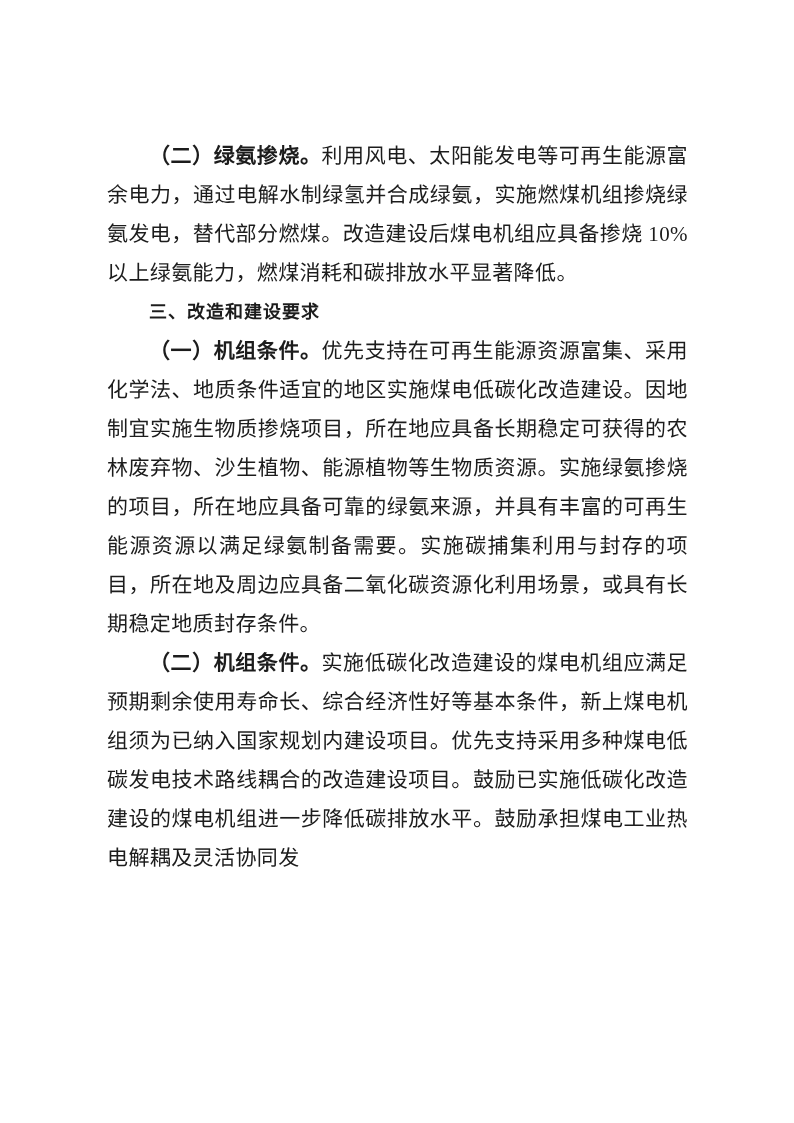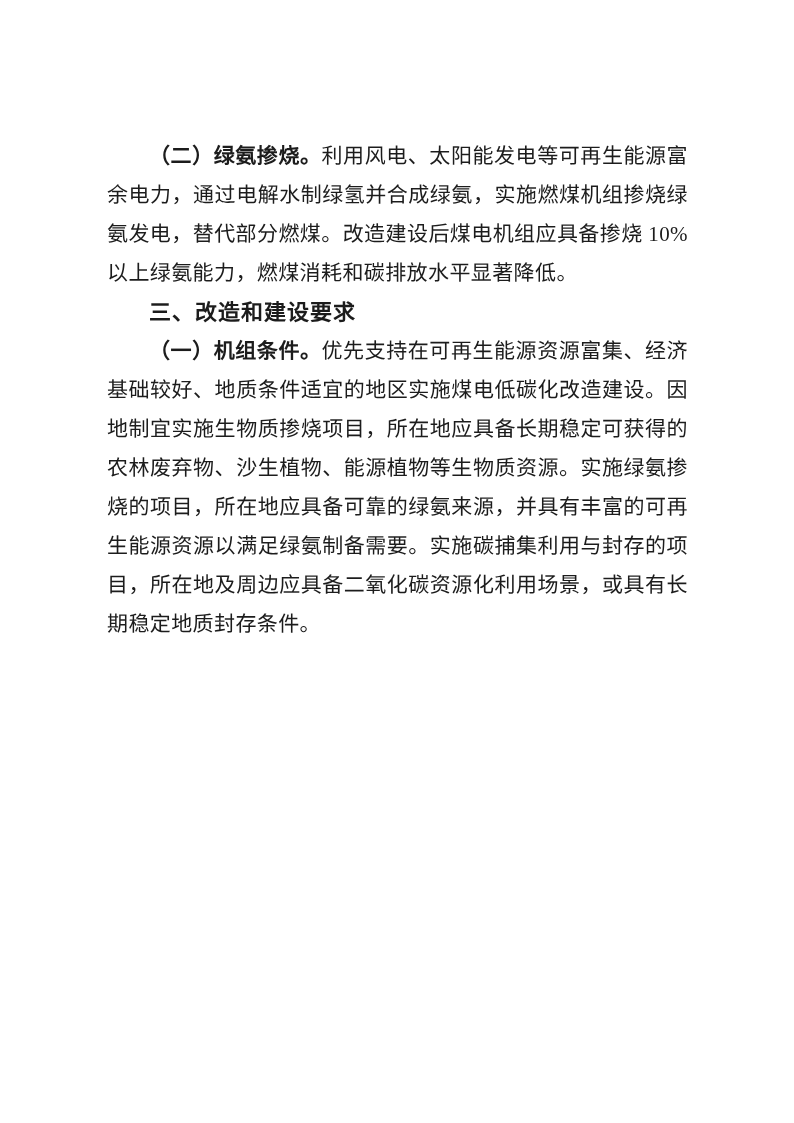--- a/index.html
+++ b/index.html
@@ -28,32 +28,33 @@
     letter-spacing: 0.4px;
     word-break: break-all;
   }
   .para .lead {
     font-weight: 700;
   }
   .heading {
     margin: 0;
     font-family: "Liberation Sans", "DejaVu Sans", sans-serif;
     font-weight: 700;
-    font-size: 22px;
+    font-size: 18px;
     line-height: 39px;
     text-indent: 42px;
     letter-spacing: 1px;
   }
 </style>
 </head>
 <body>
 
 <div class="page">
 
   <p class="para"><span class="lead">（二）绿氨掺烧。</span><span>利用风电、太阳能发电等可再生能源富余电力，通过电解水制绿氢并合成绿氨，实施燃煤机组掺烧绿氨发电，替代部分燃煤。改造建设后煤电机组应具备掺烧 10%以上绿氨能力，燃煤消耗和碳排放水平显著降低。</span></p>
 
 
   <h2 class="heading">三、改造和建设要求</h2>
 
-  <p class="para"><span class="lead">（一）机组条件。</span><span>优先支持在可再生能源资源富集、经济基础较好、地质条件适宜的地区实施煤电低碳化改造建设。因地制宜实施生物质掺烧项目，所在地应具备长期稳定可获得的农林废弃物、沙生植物、能源植物等生物质资源。实施绿氨掺烧的项目，所在地应具备可靠的绿氨来源，并具有丰富的可再生能源资源以满足绿氨制备需要。实施碳捕集利用与封存的项目，所在地及周边应具备二氧化碳资源化利用场景，或具有长期稳定地质封存条件。</span></p>
+  <p class="para"><span class="lead">（一）机组条件。</span><span>优先支持在可再生能源资源富集、采用化学法、地质条件适宜的地区实施煤电低碳化改造建设。因地制宜实施生物质掺烧项目，所在地应具备长期稳定可获得的农林废弃物、沙生植物、能源植物等生物质资源。实施绿氨掺烧的项目，所在地应具备可靠的绿氨来源，并具有丰富的可再生能源资源以满足绿氨制备需要。实施碳捕集利用与封存的项目，所在地及周边应具备二氧化碳资源化利用场景，或具有长期稳定地质封存条件。</span></p>
 
+  <p class="para"><span class="lead">（二）机组条件。</span><span>实施低碳化改造建设的煤电机组应满足预期剩余使用寿命长、综合经济性好等基本条件，新上煤电机组须为已纳入国家规划内建设项目。优先支持采用多种煤电低碳发电技术路线耦合的改造建设项目。鼓励已实施低碳化改造建设的煤电机组进一步降低碳排放水平。鼓励承担煤电工业热电解耦及灵活协同发</span></p>
 
 </div>
 
 </body></html>

